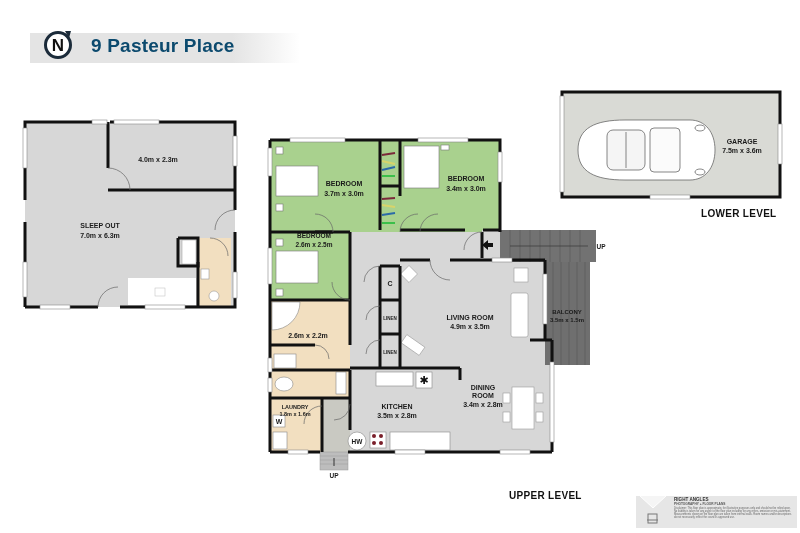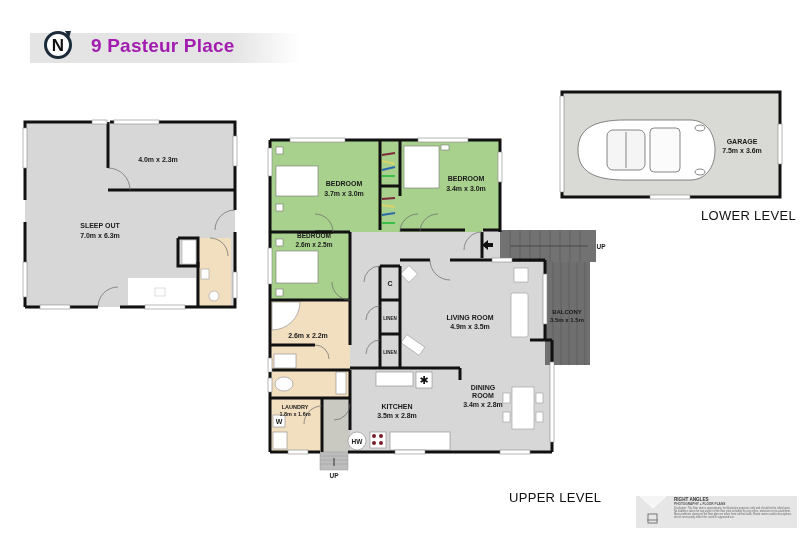--- a/index.html
+++ b/index.html
@@ -1,23 +1,23 @@
 <!DOCTYPE html>
 <html><head>
 <meta charset="utf-8">
 <style>
   html, body { margin: 0; padding: 0; background: #ffffff; }
   body { width: 800px; height: 533px; position: relative; overflow: hidden; font-family: "Liberation Sans", sans-serif; }
   .header-band { position: absolute; left: 30px; top: 33px; width: 270px; height: 30px;
     background: linear-gradient(to right, #e4e4e4 0%, #e4e4e4 75%, rgba(228,228,228,0) 100%); }
   .compass { position: absolute; left: 43px; top: 30px; width: 30px; height: 30px; }
-  .title { position: absolute; left: 91px; top: 35px; font-size: 19px; font-weight: bold; color: #a21caf; letter-spacing: 0.2px; }
+  .title { position: absolute; left: 91px; top: 35px; font-size: 19px; font-weight: bold; color: #0c4a6e; letter-spacing: 0.2px; }
   svg.plan { position: absolute; left: 0; top: 0; }
   .lbl { font-family: "Liberation Sans", sans-serif; font-weight: bold; fill: #1a1a1a; }
-  .level { position: absolute; font-weight: normal; font-size: 13px; color: #111; letter-spacing: 0.3px; }
+  .level { position: absolute; font-weight: bold; font-size: 10px; color: #111; letter-spacing: 0.3px; }
   .logo-box { position: absolute; left: 636px; top: 496px; width: 161px; height: 32px; background: #e6e6e6; }
   .logo-brand { position: absolute; left: 674px; top: 497px; font-size: 4.6px; font-weight: bold; color: #333; }
   .logo-sub { position: absolute; left: 674px; top: 502px; font-size: 3.2px; font-weight: bold; color: #555; }
   .logo-disc { position: absolute; left: 674px; top: 507px; width: 118px; font-size: 2.6px; line-height: 3.1px; color: #666; }
 </style>
 </head>
 <body>
 
 <div class="header-band"></div>
 <svg class="compass" viewBox="0 0 30 30" width="30" height="30">

